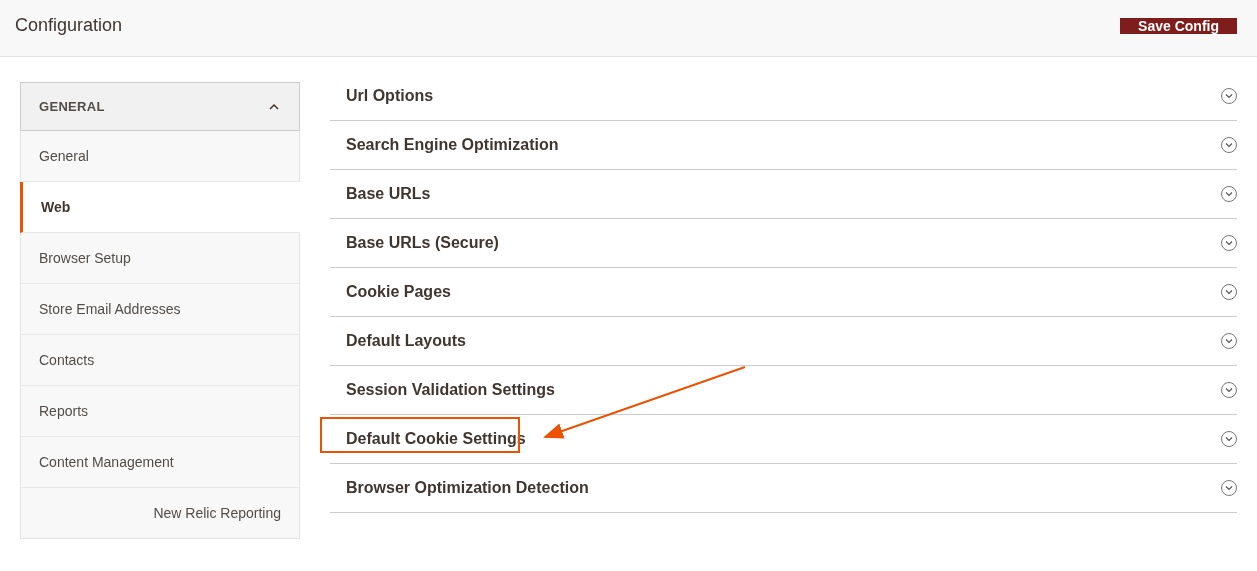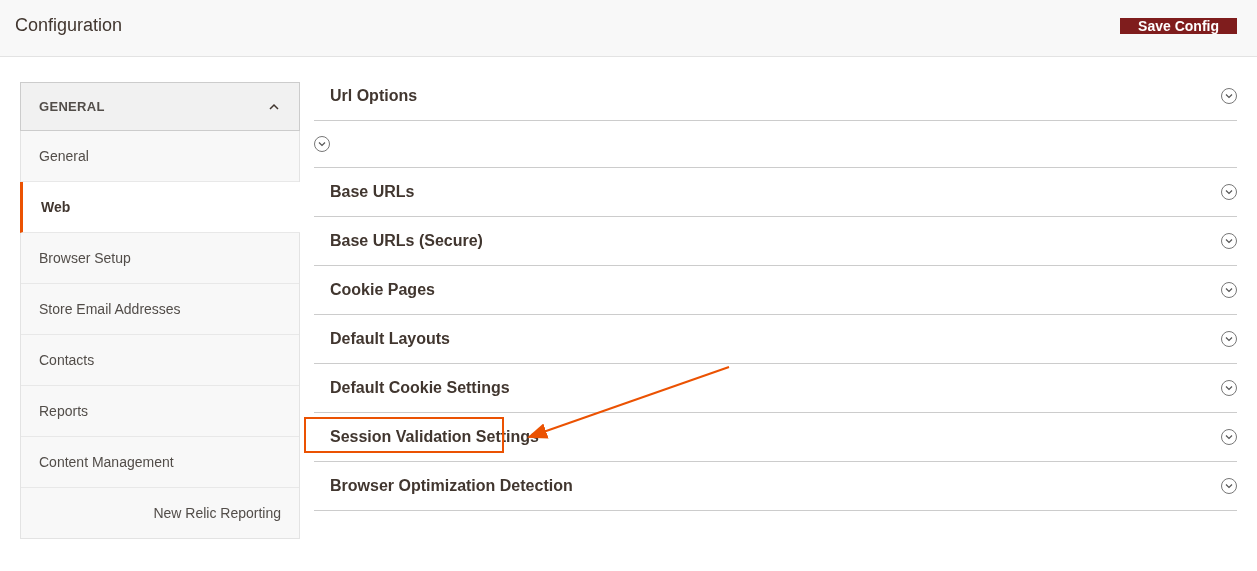--- a/index.html
+++ b/index.html
@@ -32,21 +32,21 @@
       border: none;
       padding: 0 18px;
       font-size: 14px;
       font-weight: 600;
       cursor: pointer;
       font-family: inherit;
     }
     .content {
       display: flex;
       padding: 25px 20px 0 20px;
-      gap: 14px;
+      gap: 30px;
     }
     .sidebar {
       width: 280px;
       flex-shrink: 0;
     }
     .sidebar-group-header {
       background: #f1f1f1;
       border: 1px solid #ccc;
       padding: 16px 18px;
       display: flex;
@@ -168,20 +168,21 @@
   <div class="main">
     <div class="section-row">
       <span class="section-label">Url Options</span>
       <span class="expand-icon">
         <svg width="10" height="10" viewBox="0 0 10 10">
             <path d="M2 3.5 L5 6.5 L8 3.5" stroke="#555" stroke-width="1.2" fill="none"></path>
           </svg>
       </span>
     </div>
     <div class="section-row">
+      <span class="section-label">Search Engine Optimization</span>
       <span class="expand-icon">
         <svg width="10" height="10" viewBox="0 0 10 10">
             <path d="M2 3.5 L5 6.5 L8 3.5" stroke="#555" stroke-width="1.2" fill="none"></path>
           </svg>
       </span>
     </div>
     <div class="section-row">
       <span class="section-label">Base URLs</span>
       <span class="expand-icon">
         <svg width="10" height="10" viewBox="0 0 10 10">
@@ -200,36 +201,36 @@
     <div class="section-row">
       <span class="section-label">Cookie Pages</span>
       <span class="expand-icon">
         <svg width="10" height="10" viewBox="0 0 10 10">
             <path d="M2 3.5 L5 6.5 L8 3.5" stroke="#555" stroke-width="1.2" fill="none"></path>
           </svg>
       </span>
     </div>
     <div class="section-row">
       <span class="section-label">Default Layouts</span>
+      <span class="expand-icon">
+        <svg width="10" height="10" viewBox="0 0 10 10">
+            <path d="M2 3.5 L5 6.5 L8 3.5" stroke="#555" stroke-width="1.2" fill="none"></path>
+          </svg>
+      </span>
+    </div>
+    <div class="section-row">
+      <span class="section-label">Session Validation Settings</span>
       <span class="expand-icon">
         <svg width="10" height="10" viewBox="0 0 10 10">
             <path d="M2 3.5 L5 6.5 L8 3.5" stroke="#555" stroke-width="1.2" fill="none"></path>
           </svg>
       </span>
     </div>
     <div class="section-row" id="cookie-section">
       <span class="section-label">Default Cookie Settings</span>
-      <span class="expand-icon">
-        <svg width="10" height="10" viewBox="0 0 10 10">
-            <path d="M2 3.5 L5 6.5 L8 3.5" stroke="#555" stroke-width="1.2" fill="none"></path>
-          </svg>
-      </span>
-    </div>
-    <div class="section-row">
-      <span class="section-label">Session Validation Settings</span>
       <span class="expand-icon">
         <svg width="10" height="10" viewBox="0 0 10 10">
             <path d="M2 3.5 L5 6.5 L8 3.5" stroke="#555" stroke-width="1.2" fill="none"></path>
           </svg>
       </span>
     </div>
     <div class="section-row">
       <span class="section-label">Browser Optimization Detection</span>
       <span class="expand-icon">
         <svg width="10" height="10" viewBox="0 0 10 10">

